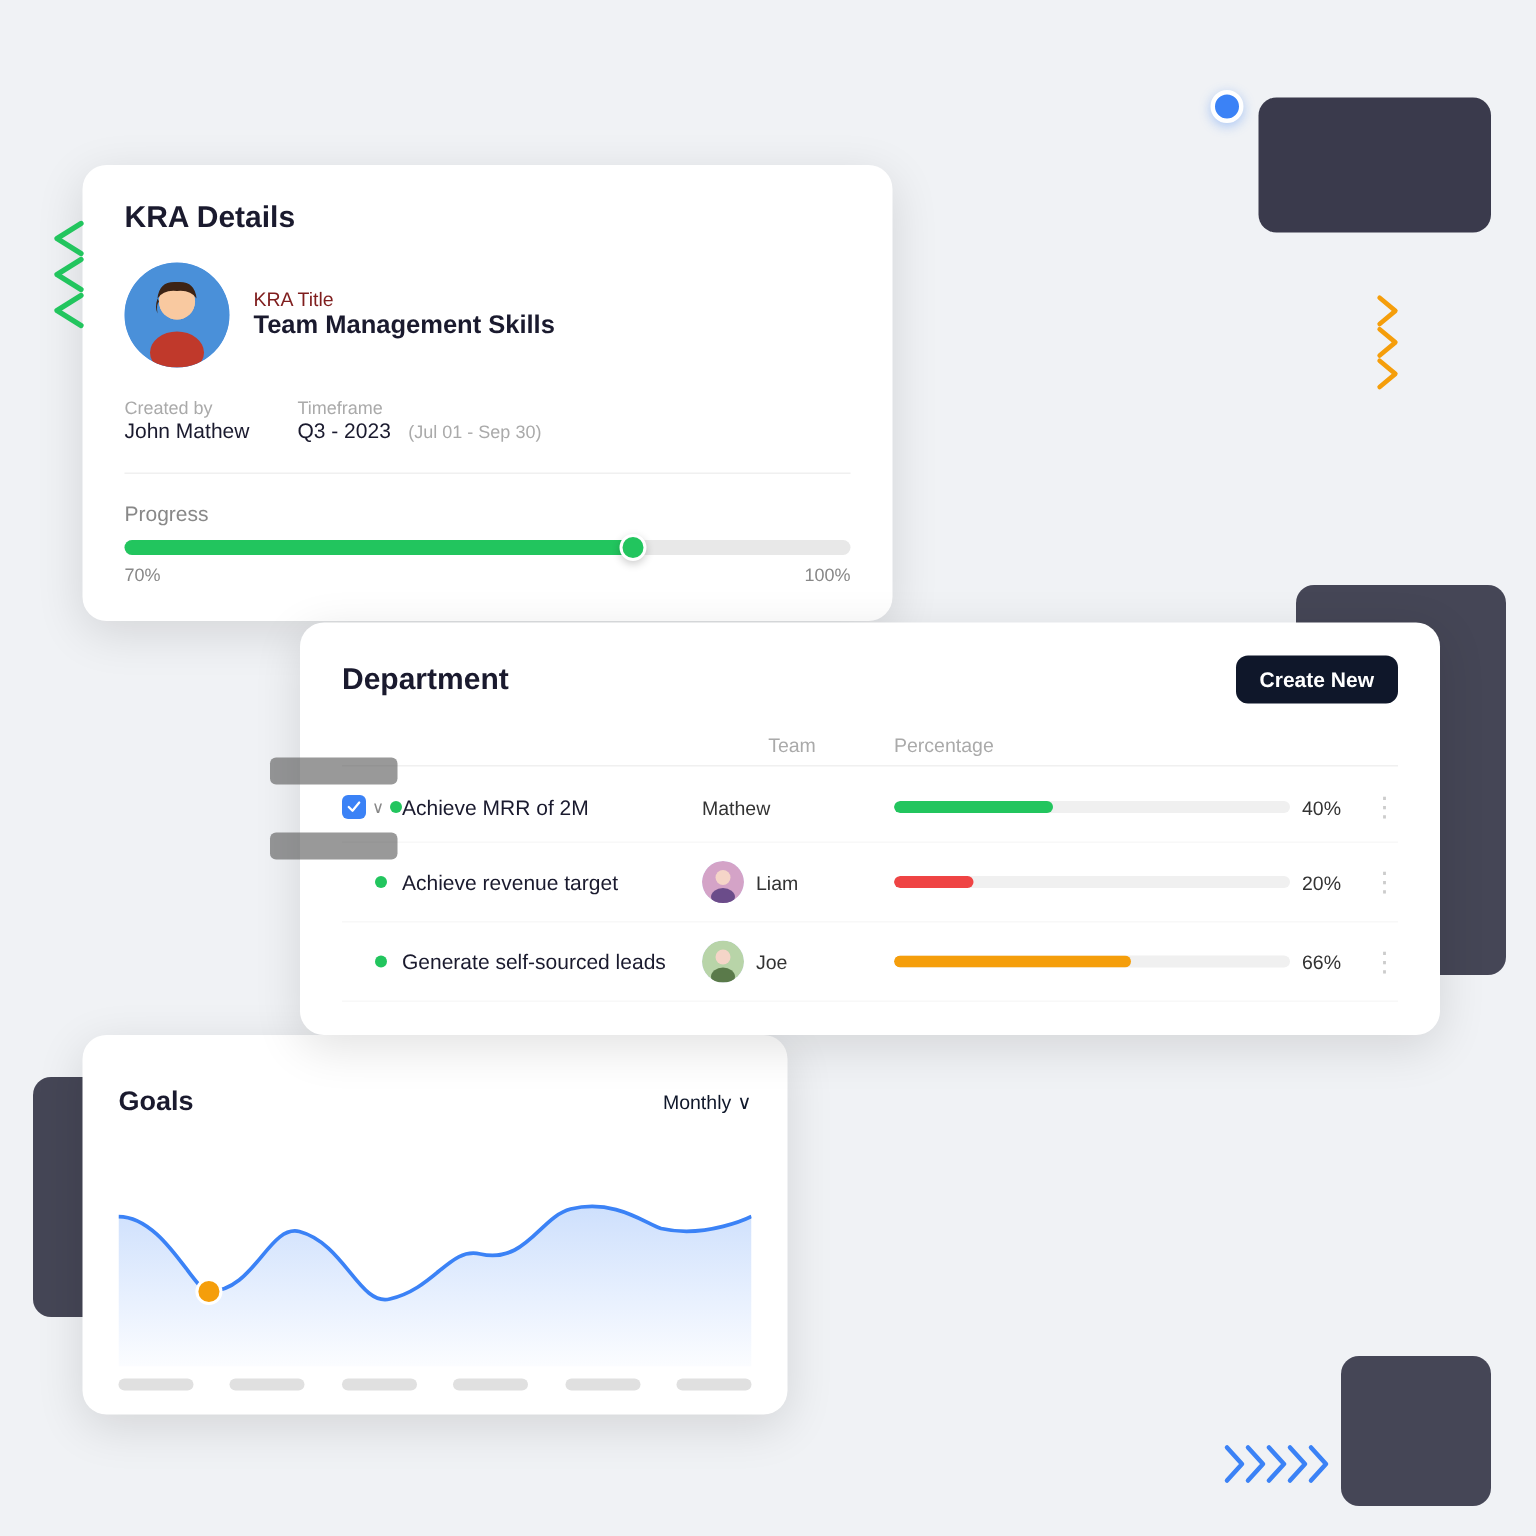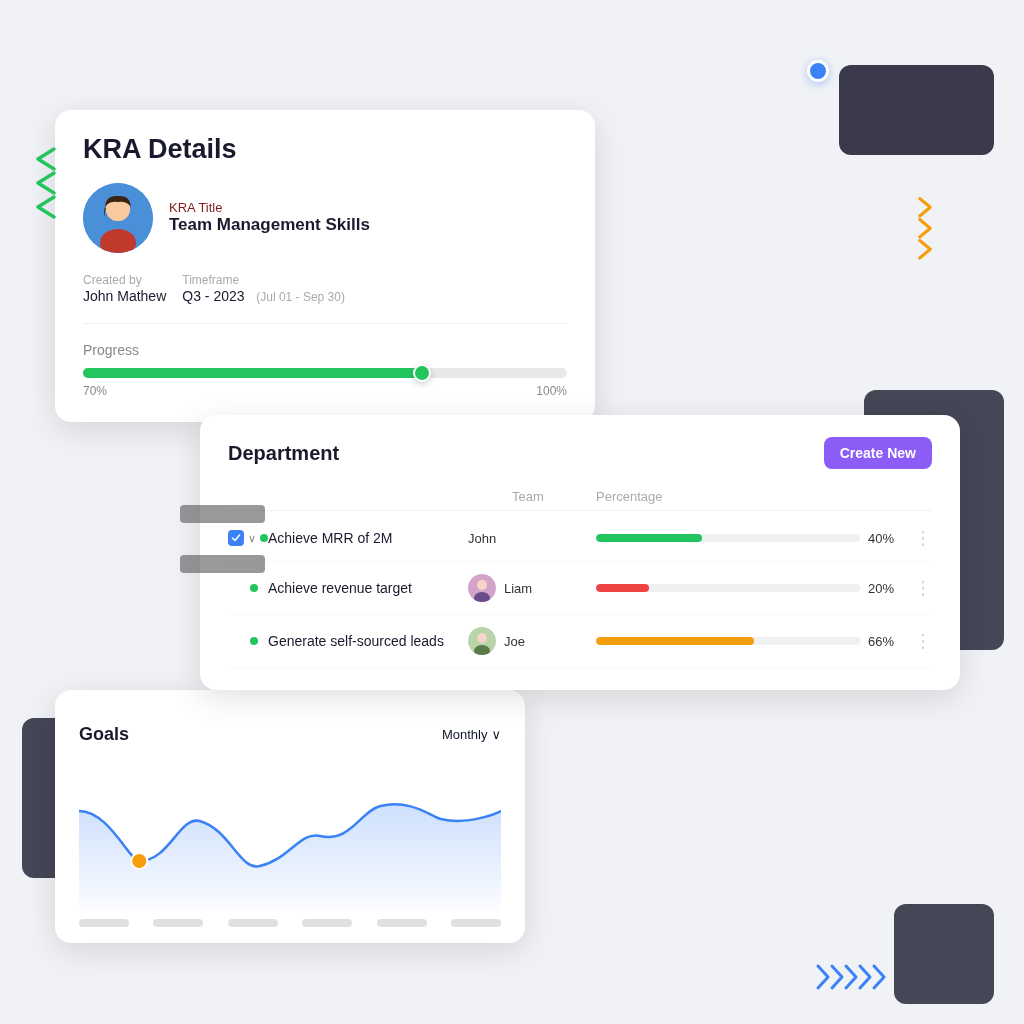--- a/index.html
+++ b/index.html
@@ -18,21 +18,21 @@
       top: 110px;
       left: 55px;
       width: 540px;
       background: white;
       border-radius: 16px;
       box-shadow: 0 8px 32px rgba(0,0,0,0.12);
       padding: 24px 28px;
       z-index: 2;
     }
     .kra-card-title {
-      font-size: 27px;
+      font-size: 20px;
       font-weight: 700;
       color: #1a1a2e;
       margin-bottom: 18px;
     }
     .kra-header-row {
       display: flex;
       align-items: center;
       gap: 16px;
       margin-bottom: 20px;
     }
@@ -64,21 +64,21 @@
       font-weight: 600;
       color: #1a1a2e;
       margin-bottom: 2px;
     }
     .kra-subtitle {
       font-size: 13px;
       color: #555;
     }
     .kra-meta {
       display: flex;
-      gap: 16px;
+      gap: 32px;
       margin-top: 8px;
     }
     .kra-meta-item label {
       font-size: 12px;
       color: #aaa;
       display: block;
     }
     .kra-meta-item span {
       font-size: 14px;
       color: #1a1a2e;
@@ -193,21 +193,21 @@
       justify-content: space-between;
       align-items: center;
       margin-bottom: 14px;
     }
     .dept-title {
       font-size: 20px;
       font-weight: 700;
       color: #1a1a2e;
     }
     .btn-create-new {
-      background: #8b5cf6;
+      background: #0f172a;
       color: white;
       border: none;
       border-radius: 8px;
       padding: 8px 16px;
       font-size: 14px;
       font-weight: 600;
       cursor: pointer;
     }
     .dept-table-header {
       display: grid;
@@ -531,21 +531,21 @@
       <div class="dept-checkbox">
         <svg viewBox="0 0 10 10" fill="none">
             <polyline points="1.5,5 4,7.5 8.5,2" stroke="white" stroke-width="1.5" stroke-linecap="round" stroke-linejoin="round"></polyline>
           </svg>
       </div>
       <span class="dept-chevron-icon">∨</span>
       <div class="dept-dot-green"></div>
     </div>
     <div class="dept-row-name">Achieve MRR of 2M</div>
     <div class="dept-row-team">
-      <span class="dept-team-text">John</span>
+      <span class="dept-team-text">Mathew</span>
     </div>
     <div class="dept-row-pct">
       <div class="pct-track">
         <div class="pct-fill" style="width:40%;background:#22c55e;"></div>
       </div>
       <span class="pct-label">40%</span>
       <span class="dept-more-icon">⋮</span>
     </div>
   </div>
 

